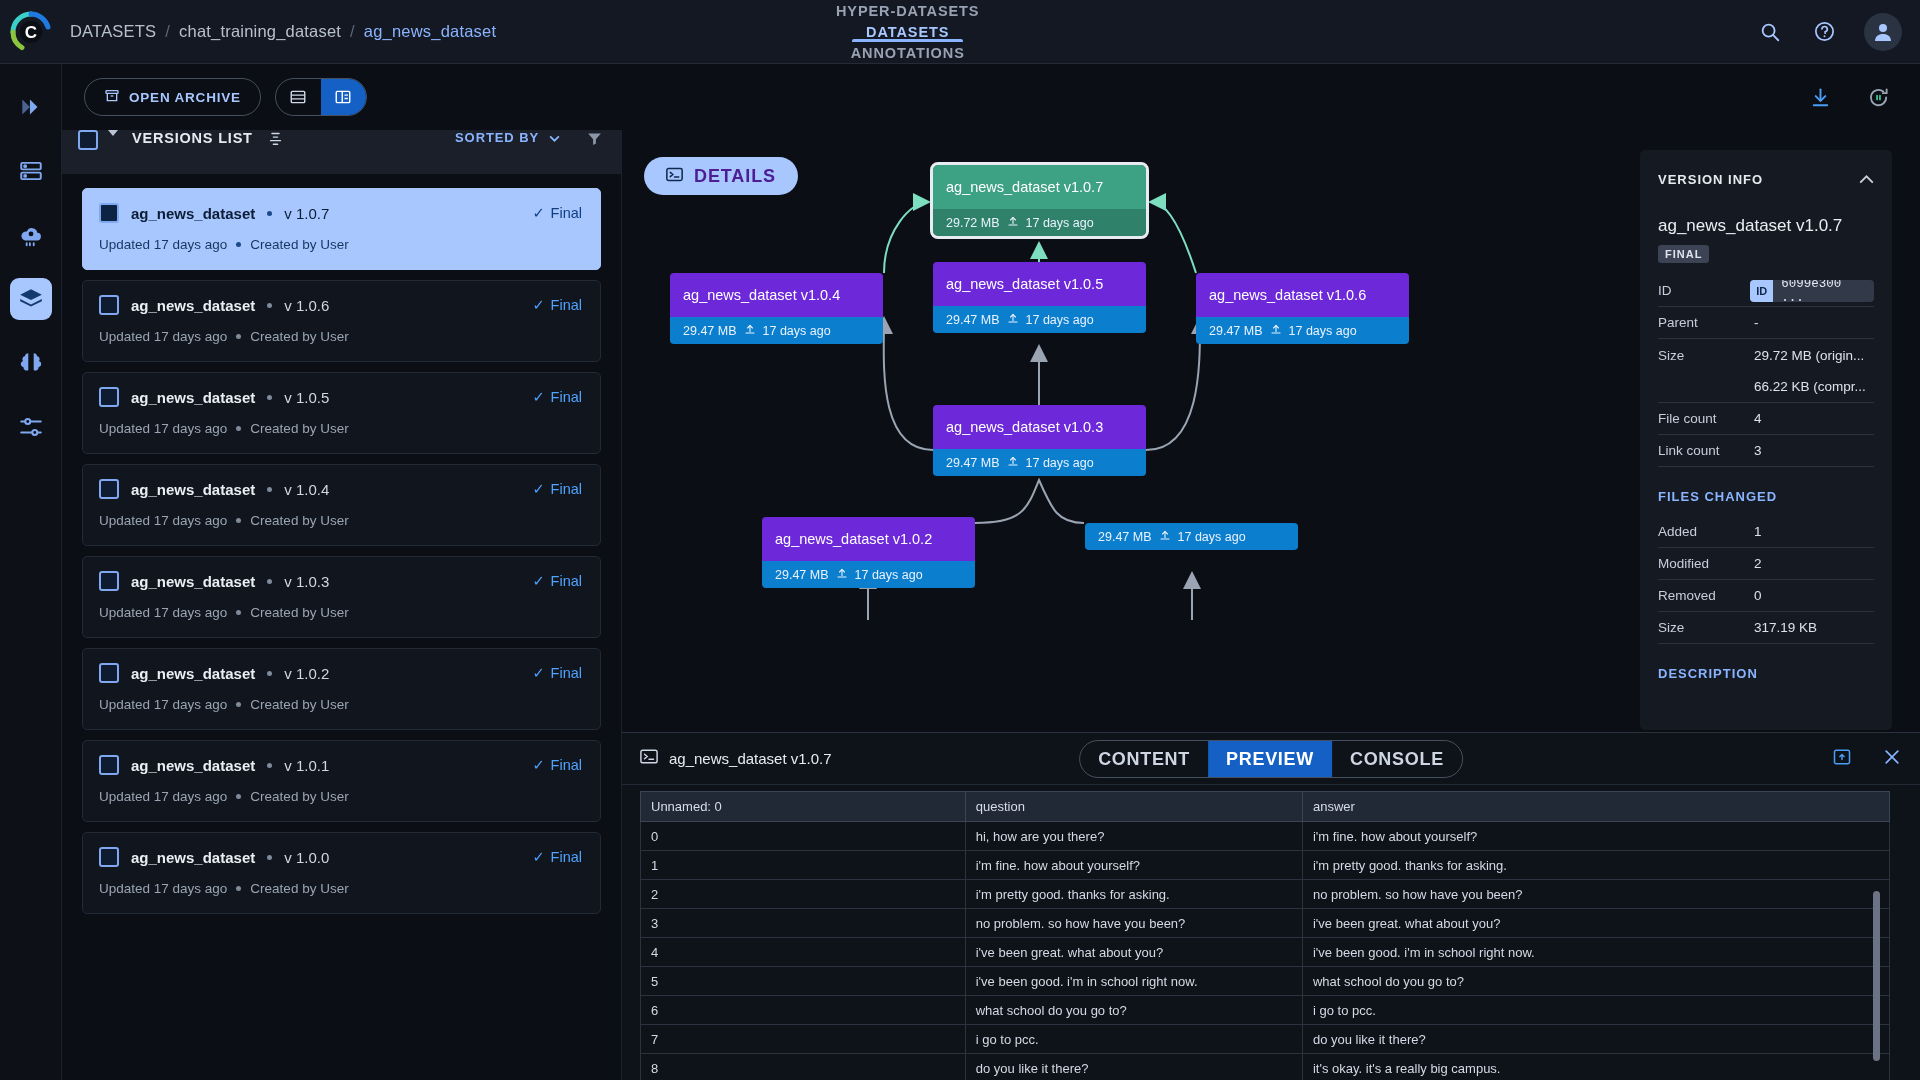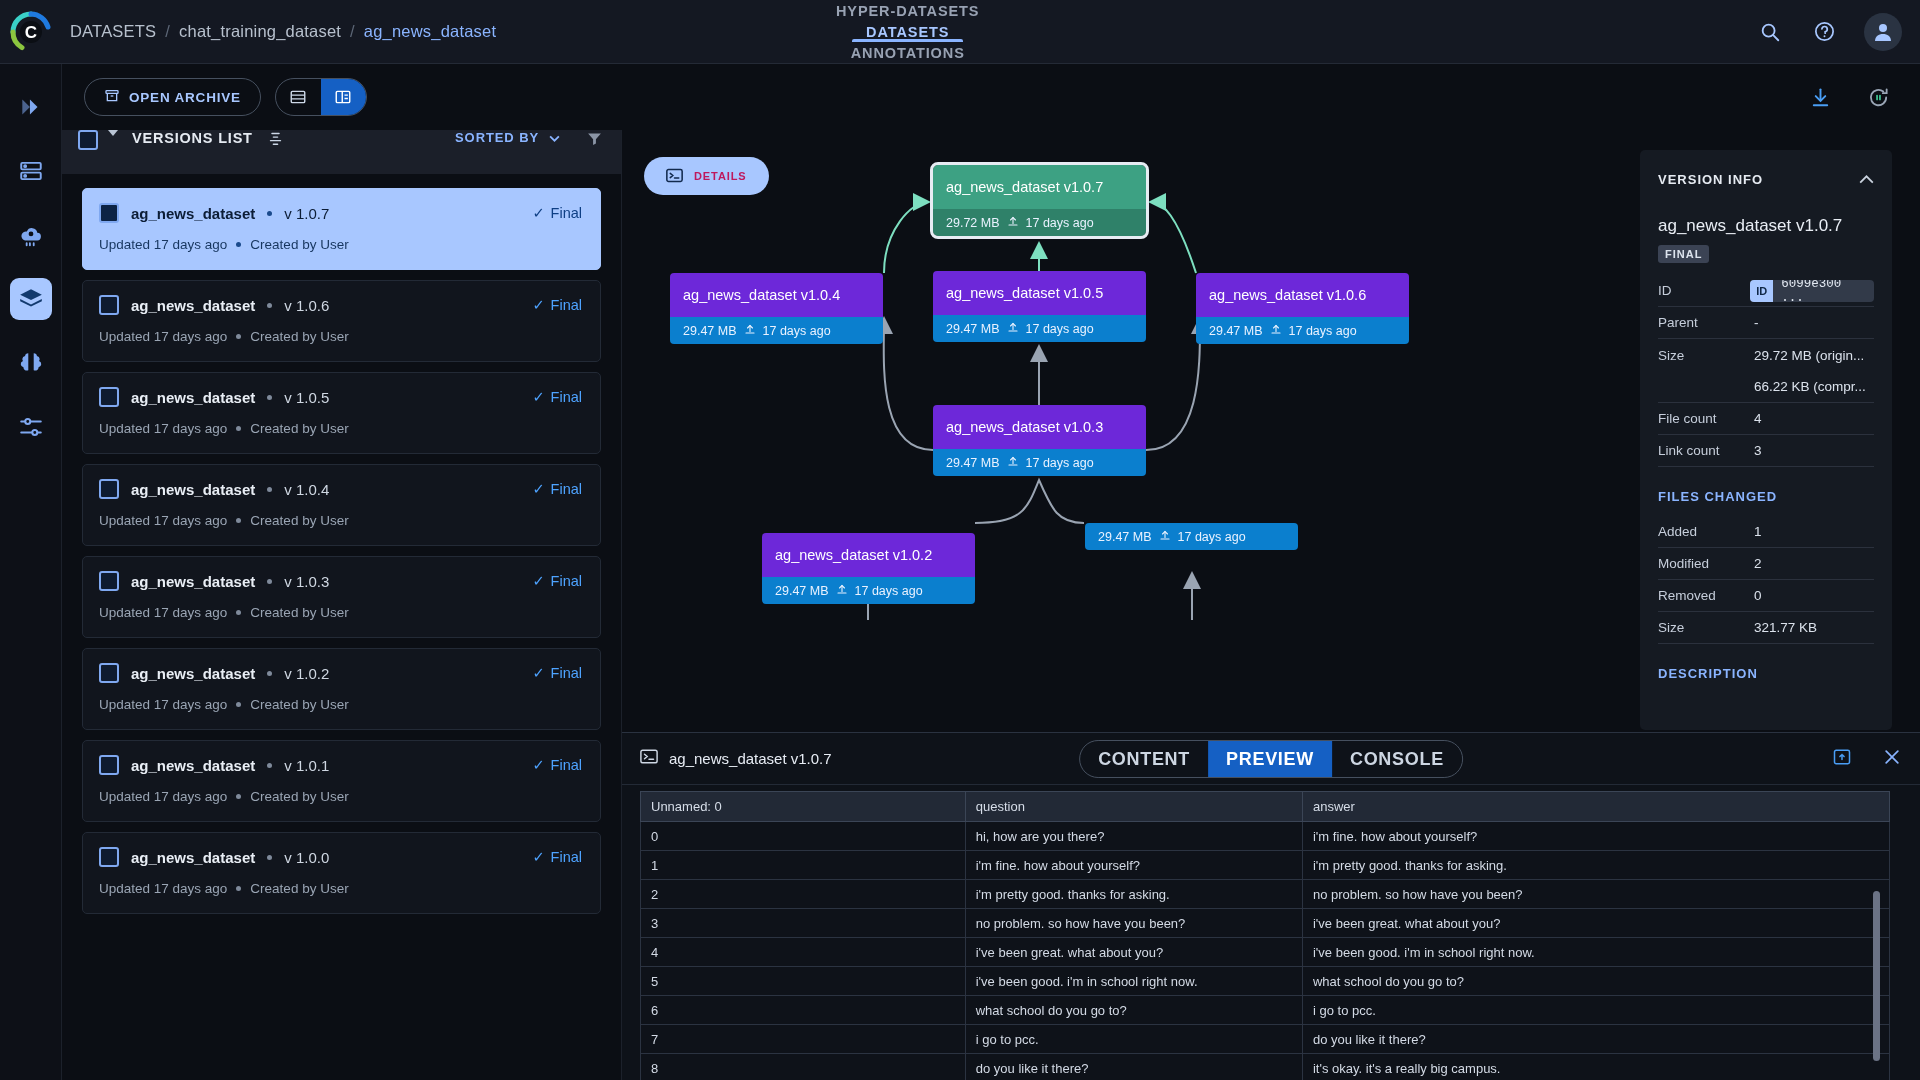--- a/index.html
+++ b/index.html
@@ -115,21 +115,21 @@
   .vcard.selected .vdot { background: #1a4a8c; }
 
   
   .graph {
     position: absolute; left: 622px; top: 130px; width: 1010px; height: 600px;
     background: #0b0e14; overflow: hidden;
   }
   .details-pill {
     position: absolute; left: 22px; top: 27px; height: 38px; background: #a8c7ff;
     border-radius: 19px; display: flex; align-items: center; gap: 11px; padding: 0 22px;
-    color: #be185d; font-size: 11px; font-weight: 700; letter-spacing: .9px;
+    color: #4c1d95; font-size: 18px; font-weight: 700; letter-spacing: .9px;
   }
   .gnode { position: absolute; width: 213px; border-radius: 4px; overflow: hidden; }
   .gnode .gtop { height: 44px; display: flex; align-items: center; padding: 0 13px; font-size: 14.5px; color: #fff; }
   .gnode .gbot { height: 27px; display: flex; align-items: center; gap: 7px; padding: 0 13px; font-size: 12.5px; color: #eaf2ff; }
   .gnode.blue .gtop { background: #6d28d9; }
   .gnode.blue .gbot { background: #0b7fce; }
   .gnode.green { outline: 3px solid #e7ecf3; border-radius: 5px; }
   .gnode.green .gtop { background: #3da183; }
   .gnode.green .gbot { background: #2f8169; }
   .graph-svg { position: absolute; left: 0; top: 0; width: 1010px; height: 600px; pointer-events: none; }
@@ -551,21 +551,21 @@
           <svg width="12" height="12" viewBox="0 0 24 24" fill="none" stroke="#eaf2ff" stroke-width="2.2" stroke-linecap="round">
             <line x1="12" y1="17" x2="12" y2="5"></line>
               <path d="M7 10 L12 5 L17 10"></path>
               <line x1="4" y1="20" x2="20" y2="20"></line>
           </svg>
         </span>
         <span>17 days ago</span>
       </div>
     </div>
 
-    <div class="gnode blue" style="left:311px;top:141px;">
+    <div class="gnode blue" style="left:311px;top:132px;">
       <div class="gtop">ag_news_dataset v1.0.5</div>
       <div class="gbot">
         <span>29.47 MB</span>
         <span>
           <svg width="12" height="12" viewBox="0 0 24 24" fill="none" stroke="#eaf2ff" stroke-width="2.2" stroke-linecap="round">
             <line x1="12" y1="17" x2="12" y2="5"></line>
               <path d="M7 10 L12 5 L17 10"></path>
               <line x1="4" y1="20" x2="20" y2="20"></line>
           </svg>
         </span>
@@ -596,21 +596,21 @@
           <svg width="12" height="12" viewBox="0 0 24 24" fill="none" stroke="#eaf2ff" stroke-width="2.2" stroke-linecap="round">
             <line x1="12" y1="17" x2="12" y2="5"></line>
               <path d="M7 10 L12 5 L17 10"></path>
               <line x1="4" y1="20" x2="20" y2="20"></line>
           </svg>
         </span>
         <span>17 days ago</span>
       </div>
     </div>
 
-    <div class="gnode blue" style="left:140px;top:403px;">
+    <div class="gnode blue" style="left:140px;top:387px;">
       <div class="gtop">ag_news_dataset v1.0.2</div>
       <div class="gbot">
         <span>29.47 MB</span>
         <span>
           <svg width="12" height="12" viewBox="0 0 24 24" fill="none" stroke="#eaf2ff" stroke-width="2.2" stroke-linecap="round">
             <line x1="12" y1="17" x2="12" y2="5"></line>
               <path d="M7 10 L12 5 L17 10"></path>
               <line x1="4" y1="20" x2="20" y2="20"></line>
           </svg>
         </span>
@@ -685,21 +685,21 @@
       <div class="ip-row">
         <span class="k">Modified</span>
         <span class="v">2</span>
       </div>
       <div class="ip-row">
         <span class="k">Removed</span>
         <span class="v">0</span>
       </div>
       <div class="ip-row">
         <span class="k">Size</span>
-        <span class="v">321.77 KB</span>
+        <span class="v">317.19 KB</span>
       </div>
     </div>
 
     <div class="ip-sect">DESCRIPTION</div>
   </div>
 
   <div class="preview">
     <div class="pv-head">
       <span>
         <svg width="18" height="15" viewBox="0 0 20 16" fill="none" stroke="#cfd8e5" stroke-width="1.6">

